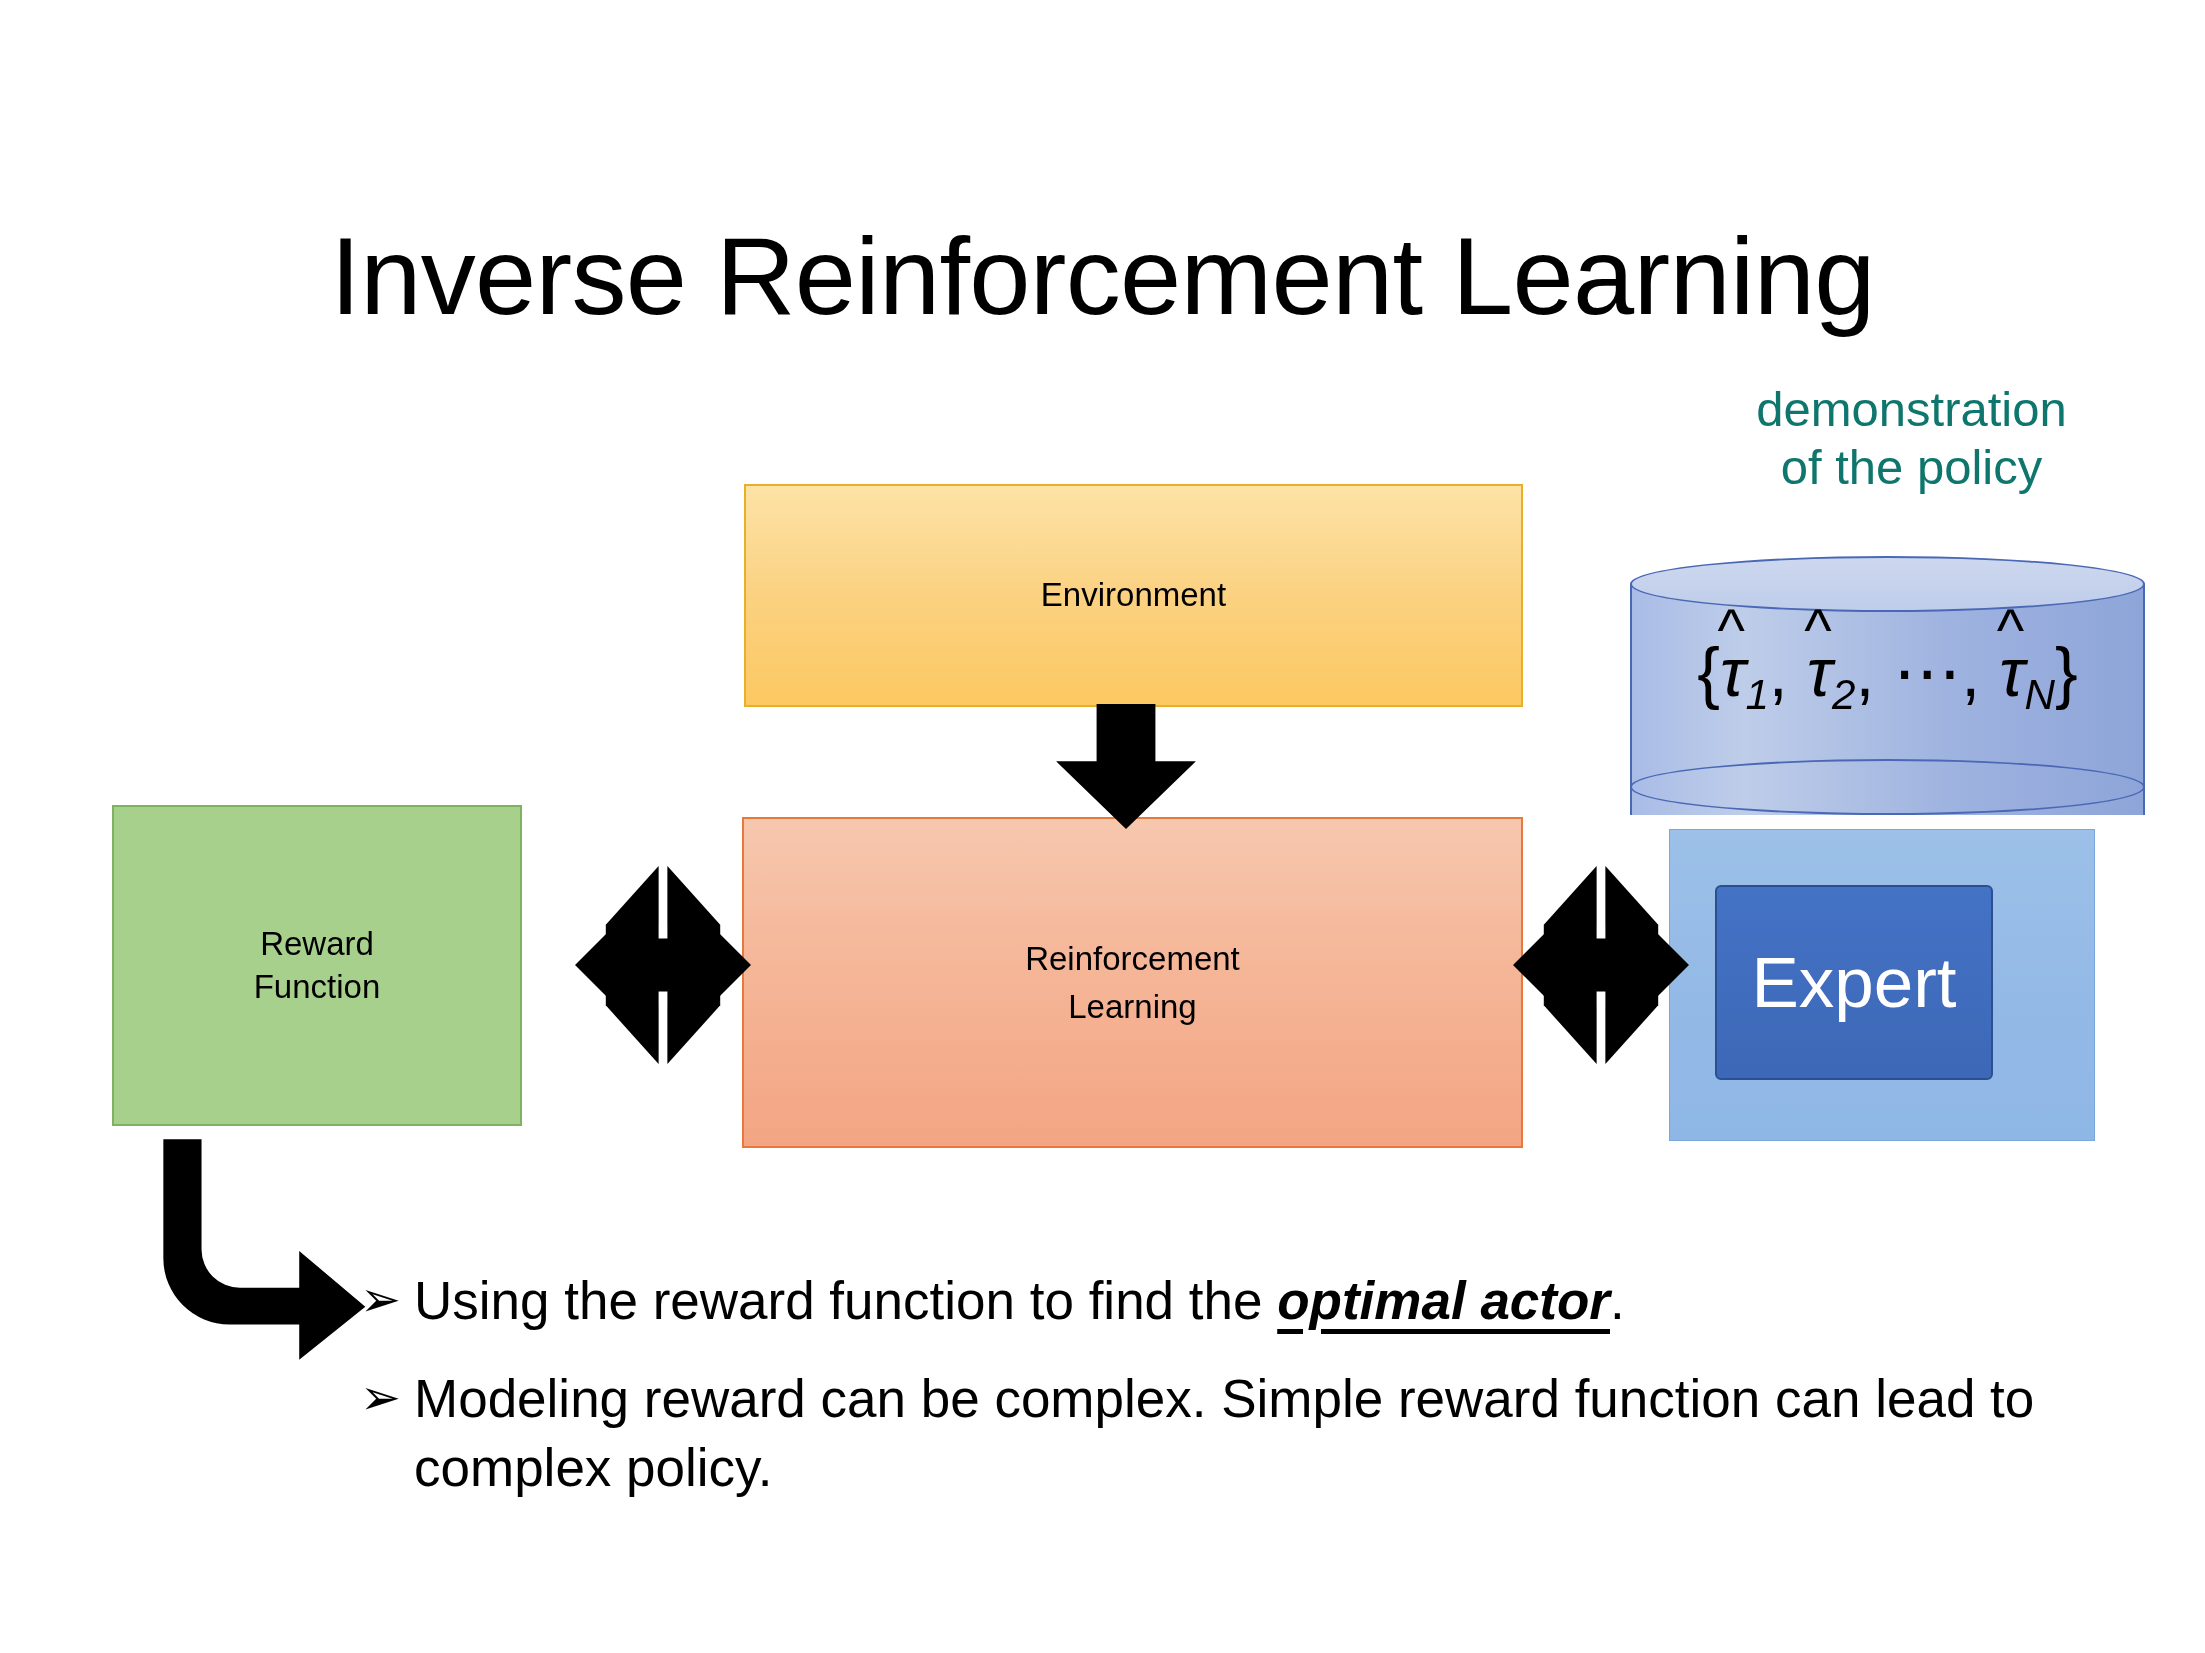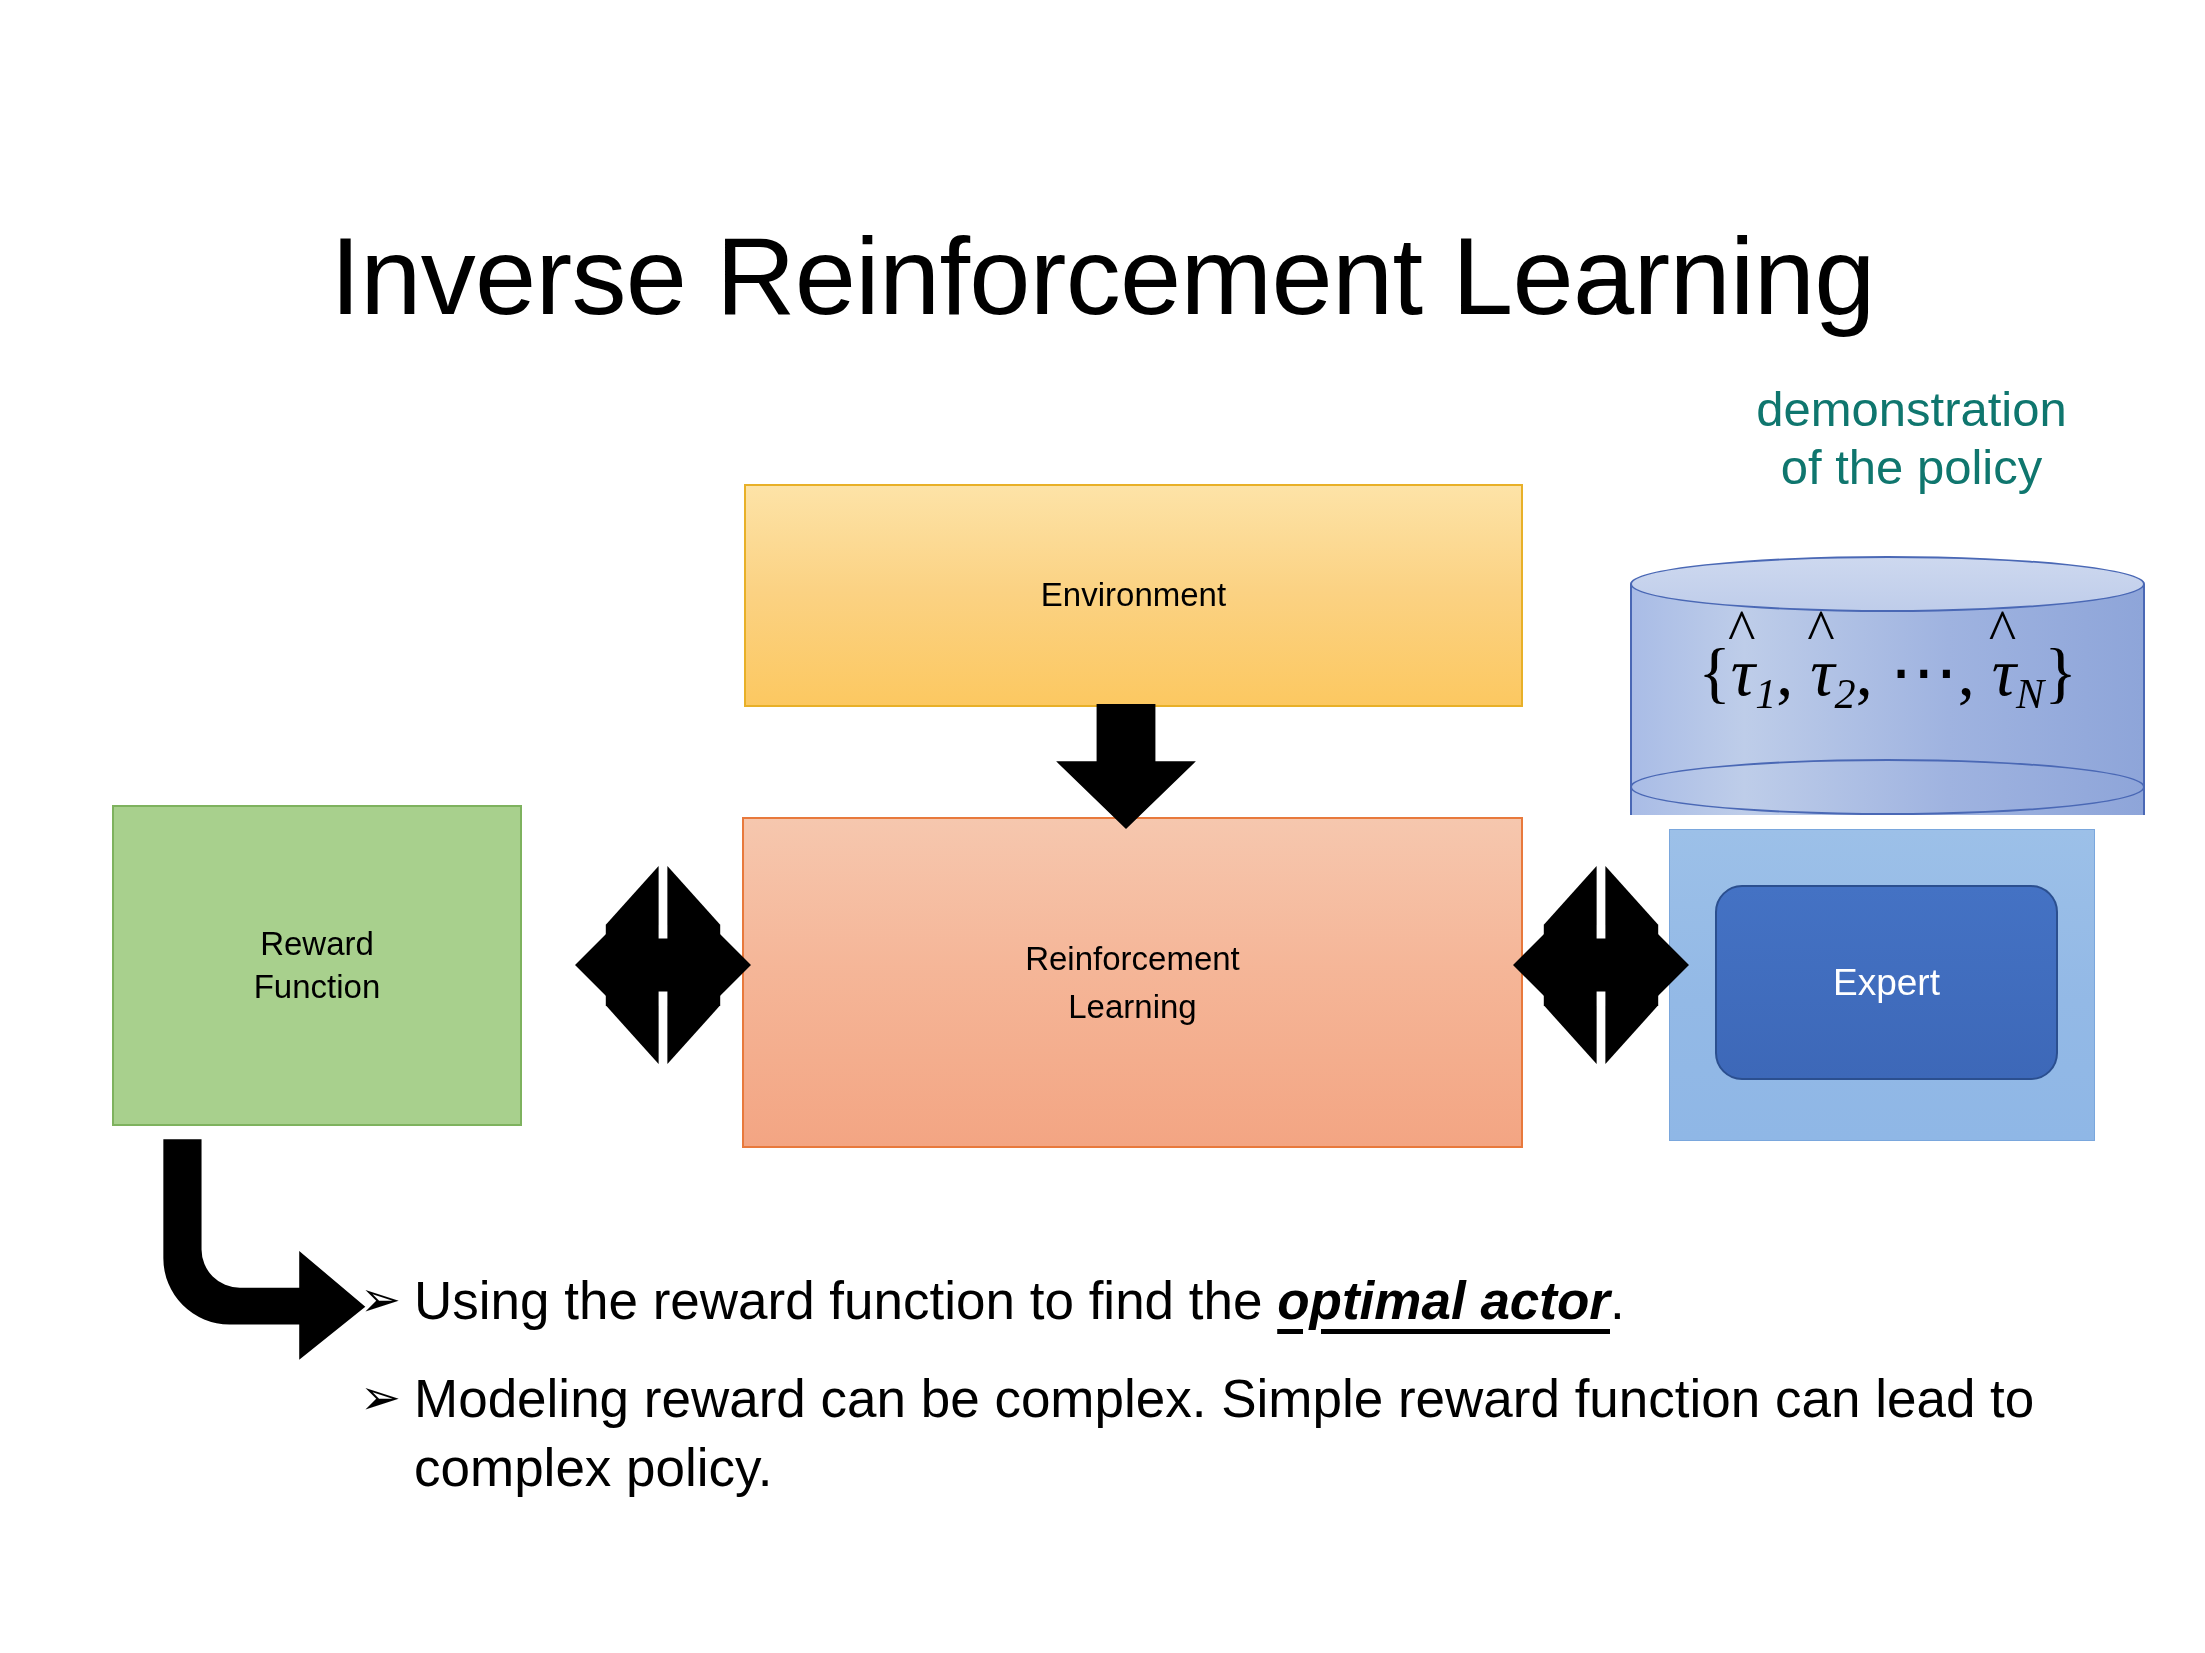--- a/index.html
+++ b/index.html
@@ -148,21 +148,21 @@
     border-radius: 50%;
     background: linear-gradient(180deg, #cdd8ef 0%, #bfcdea 100%);
     border: 2.2px solid #4a68b5;
   }
   #cyl-formula {
     position: absolute;
     left: 0;
     top: 82px;
     width: 515px;
     text-align: center;
-    font-family: Liberation Serif, serif;
+    font-family: Liberation Sans, sans-serif;
     font-style: italic;
     font-size: 68px;
     line-height: 1;
     color: #000000;
     white-space: nowrap;
   }
   #cyl-formula .hat {
     position: relative;
     display: inline-block;
   }
@@ -180,31 +180,31 @@
     font-style: italic;
     vertical-align: -0.30em;
   }
   #cyl-formula .brace { font-style: normal; }
 
   
   #expert-button {
     position: absolute;
     left: 1715px;
     top: 885px;
-    width: 343px;
+    width: 278px;
     height: 195px;
     box-sizing: border-box;
-    border-radius: 27px;
+    border-radius: 6px;
     background: linear-gradient(180deg, #4472c4 0%, #3d68b8 100%);
     border: 2.9px solid #2b4f8f;
     display: flex;
     align-items: center;
     justify-content: center;
     color: #ffffff;
-    font-size: 37px;
+    font-size: 71px;
   }
 
   
   .arrow-svg { position: absolute; }
 
   #arrow-down { left: 1056px; top: 704px; }
   #arrow-left-quad { left: 575px; top: 866px; }
   #arrow-right-quad { left: 1513px; top: 866px; }
   #arrow-bent { left: 156px; top: 1139px; }
 

